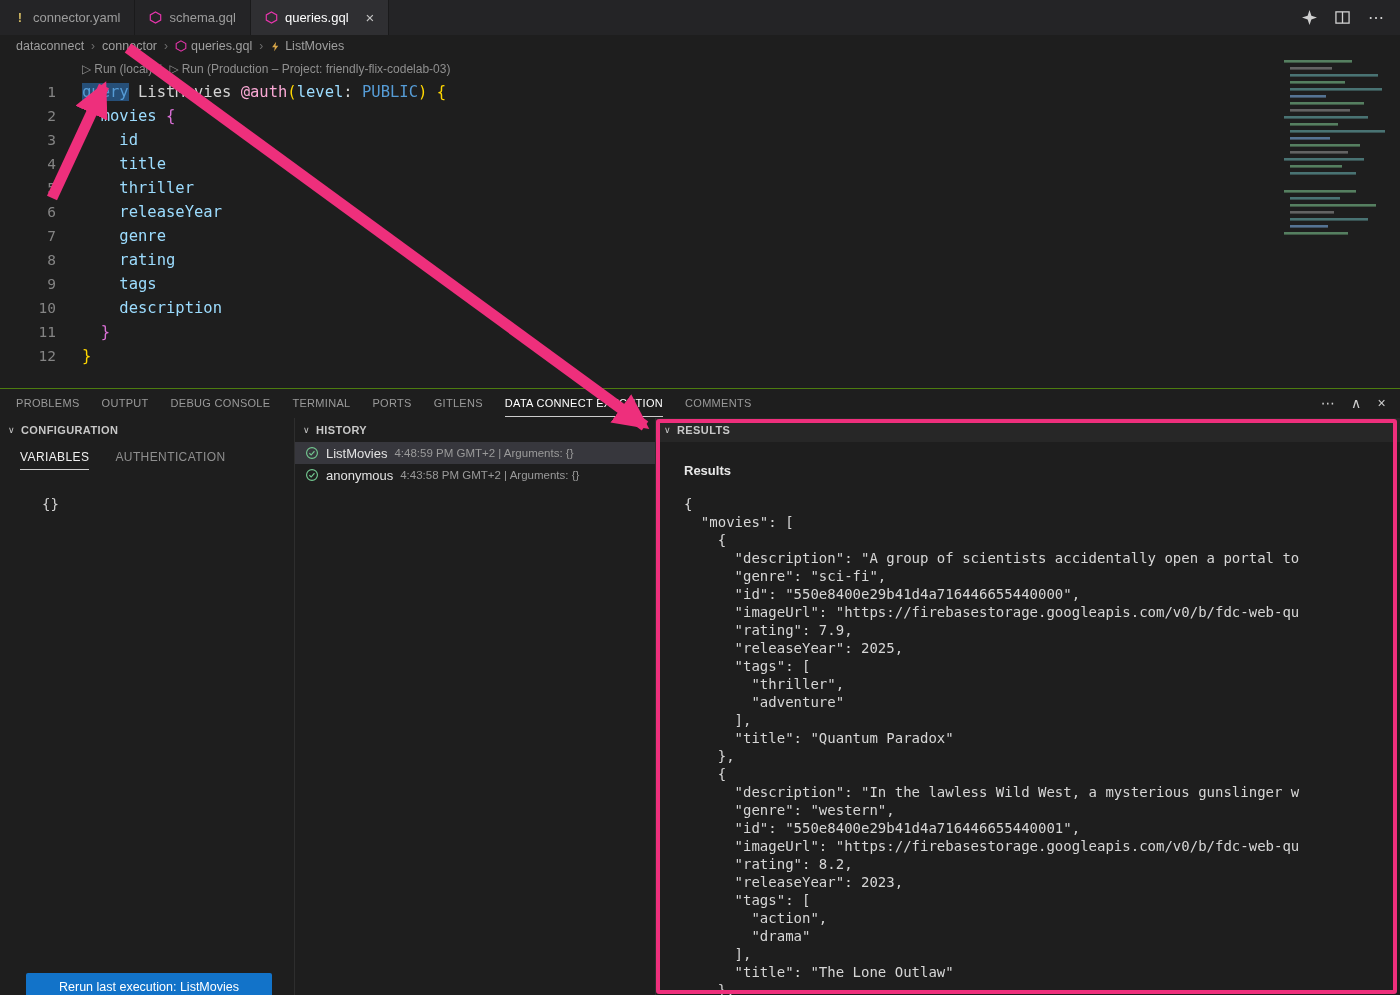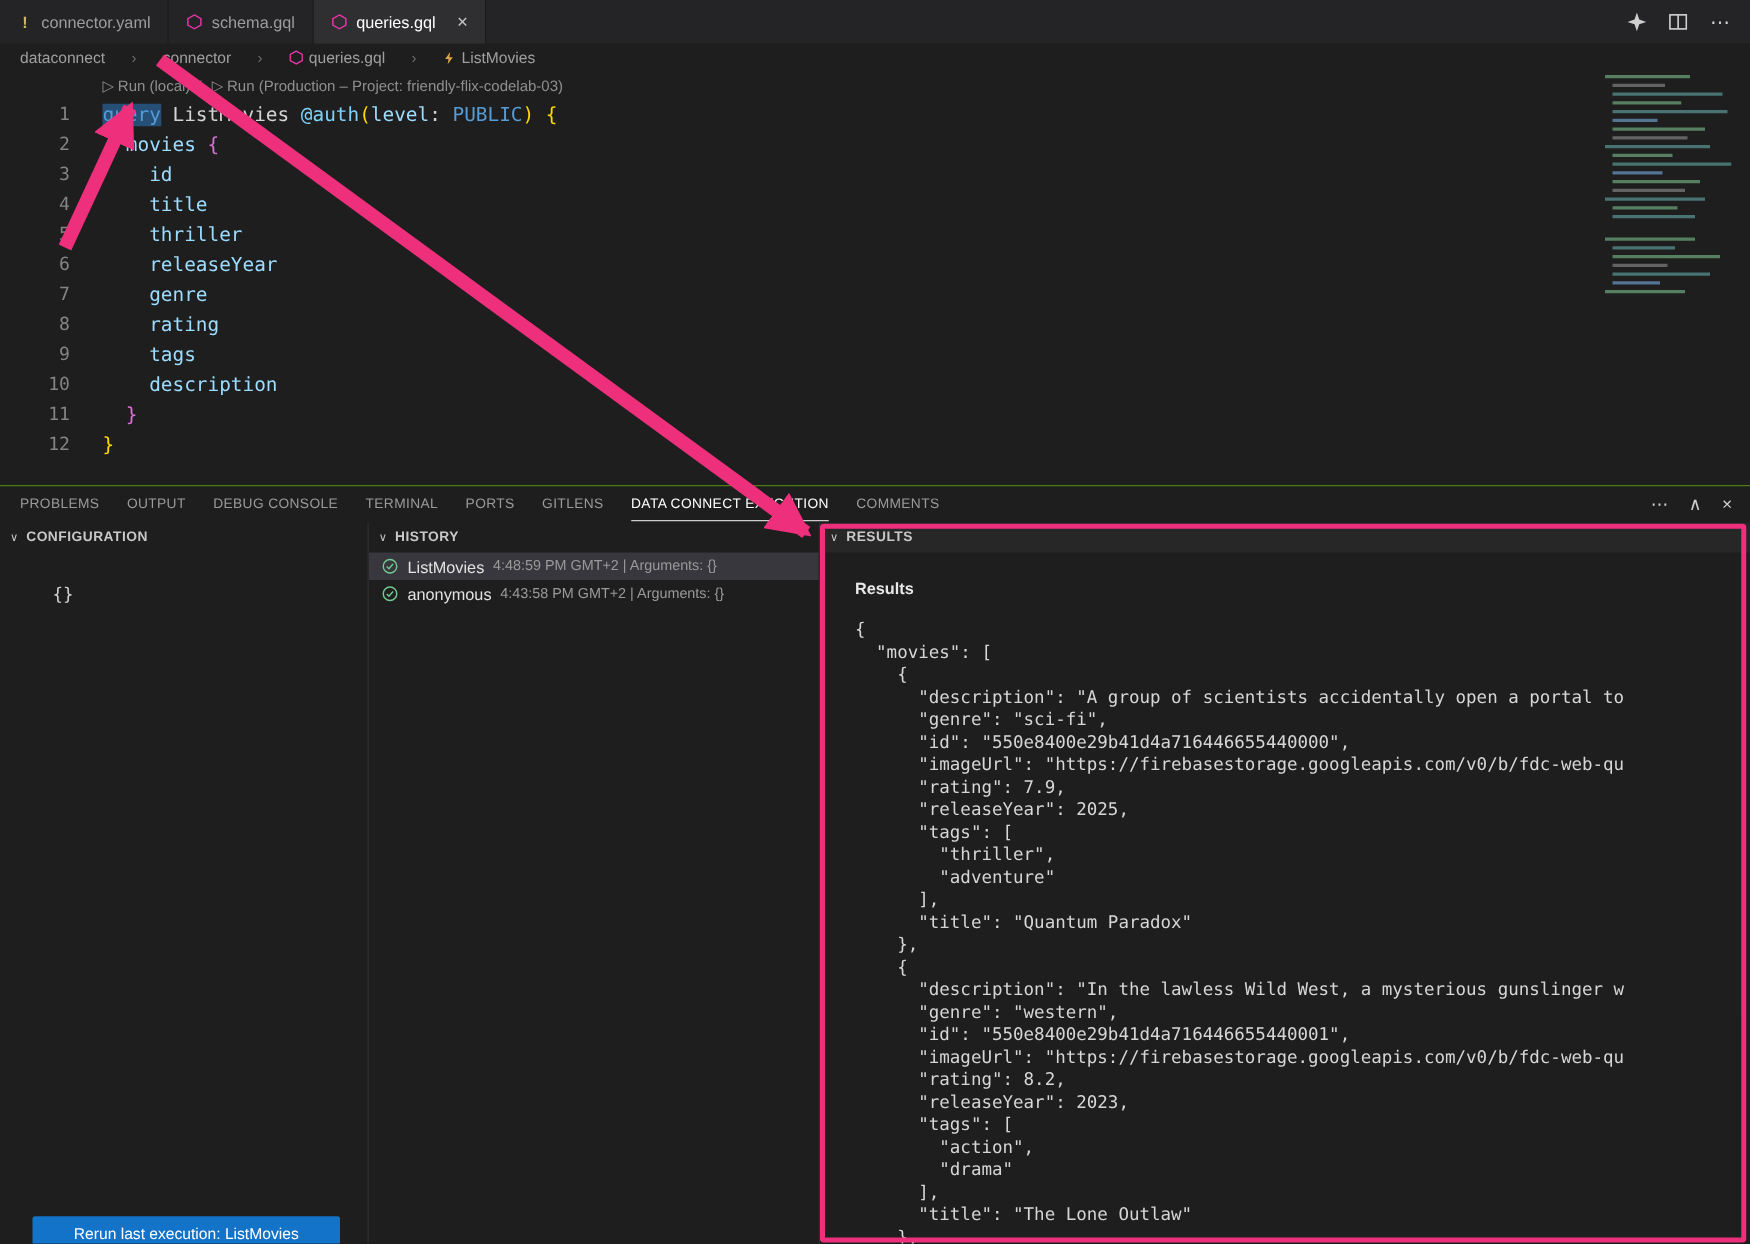--- a/index.html
+++ b/index.html
@@ -13,37 +13,37 @@
   .tab { display:flex; align-items:center; gap:7px; padding:0 14px; font-size:13px;
          color:#9d9d9d; background:#242426; border-right:1px solid #1a1a1b; cursor:pointer; }
   .tab.active { background:#2f2f32; color:#ffffff; }
   .tab .close { margin-left:10px; color:#c5c5c5; font-size:15px; line-height:1; }
   .yaml-glyph { color:#cdb561; font-weight:bold; font-size:13px; width:12px; text-align:center; }
   .tab-actions { margin-left:auto; display:flex; align-items:center; gap:18px; padding-right:16px; color:#cfcfcf; }
   .tab-actions .txt-icon { font-size:16px; cursor:pointer; }
 
   
   .breadcrumb { position:absolute; top:35px; left:0; right:0; height:22px; background:#1e1e1e;
-                display:flex; align-items:center; gap:21px; padding-left:16px;
+                display:flex; align-items:center; gap:7px; padding-left:16px;
                 font-size:12.5px; color:#9f9f9f; }
   .bc-item { display:flex; align-items:center; gap:4px; cursor:pointer; }
   .bc-sep { color:#6d6d6d; font-size:12px; }
 
   
   .editor { position:absolute; top:57px; left:0; right:0; height:331px; background:#1e1e1e; overflow:hidden; }
   .codelens { height:23px; margin-left:82px; display:flex; align-items:center; gap:7px;
               font-size:12px; color:#8f8f8f; }
   .lens-link { display:inline-flex; align-items:center; gap:3px; cursor:pointer; }
   .lens-sep { color:#6a6a6a; }
   .code-row { display:flex; height:24px; line-height:24px;
               font-family:"DejaVu Sans Mono", monospace; font-size:15.5px; }
   .gutter { flex:none; width:56px; text-align:right; color:#848484; font-size:14.5px; }
   .code-text { padding-left:26px; white-space:pre; color:#d4d4d4; }
   .tk.kw   { color:#569cd6; }
-  .tk.fn   { color:#7dd3fc; }
+  .tk.fn   { color:#f9a8d4; }
   .tk.attr { color:#9cdcfe; }
   .tk.plain{ color:#d4d4d4; }
   .tk.b1   { color:#ffd700; }
   .tk.b2   { color:#da70d6; }
   .tk.sel  { background:#264f78; }
 
   .minimap { position:absolute; top:0; right:2px; width:116px; height:182px; opacity:0.9; cursor:pointer; }
 
   
   .panel { position:absolute; top:388px; left:0; right:0; bottom:0; background:#1e1e1e;
@@ -252,20 +252,24 @@
         <span>×</span>
       </div>
     </div>
 
     <div class="panel-body">
 
       <section class="col config">
         <div class="sec-head">
           <span class="chev">∨</span>
           <span>CONFIGURATION</span>
+        </div>
+        <div class="cfg-tabs">
+          <span class="cfg-tab active">VARIABLES</span>
+          <span class="cfg-tab">AUTHENTICATION</span>
         </div>
         <pre class="cfg-content">{}</pre>
         <button class="rerun">Rerun last execution: ListMovies</button>
       </section>
 
       <section class="col history">
         <div class="sec-head">
           <span class="chev">∨</span>
           <span>HISTORY</span>
         </div>

